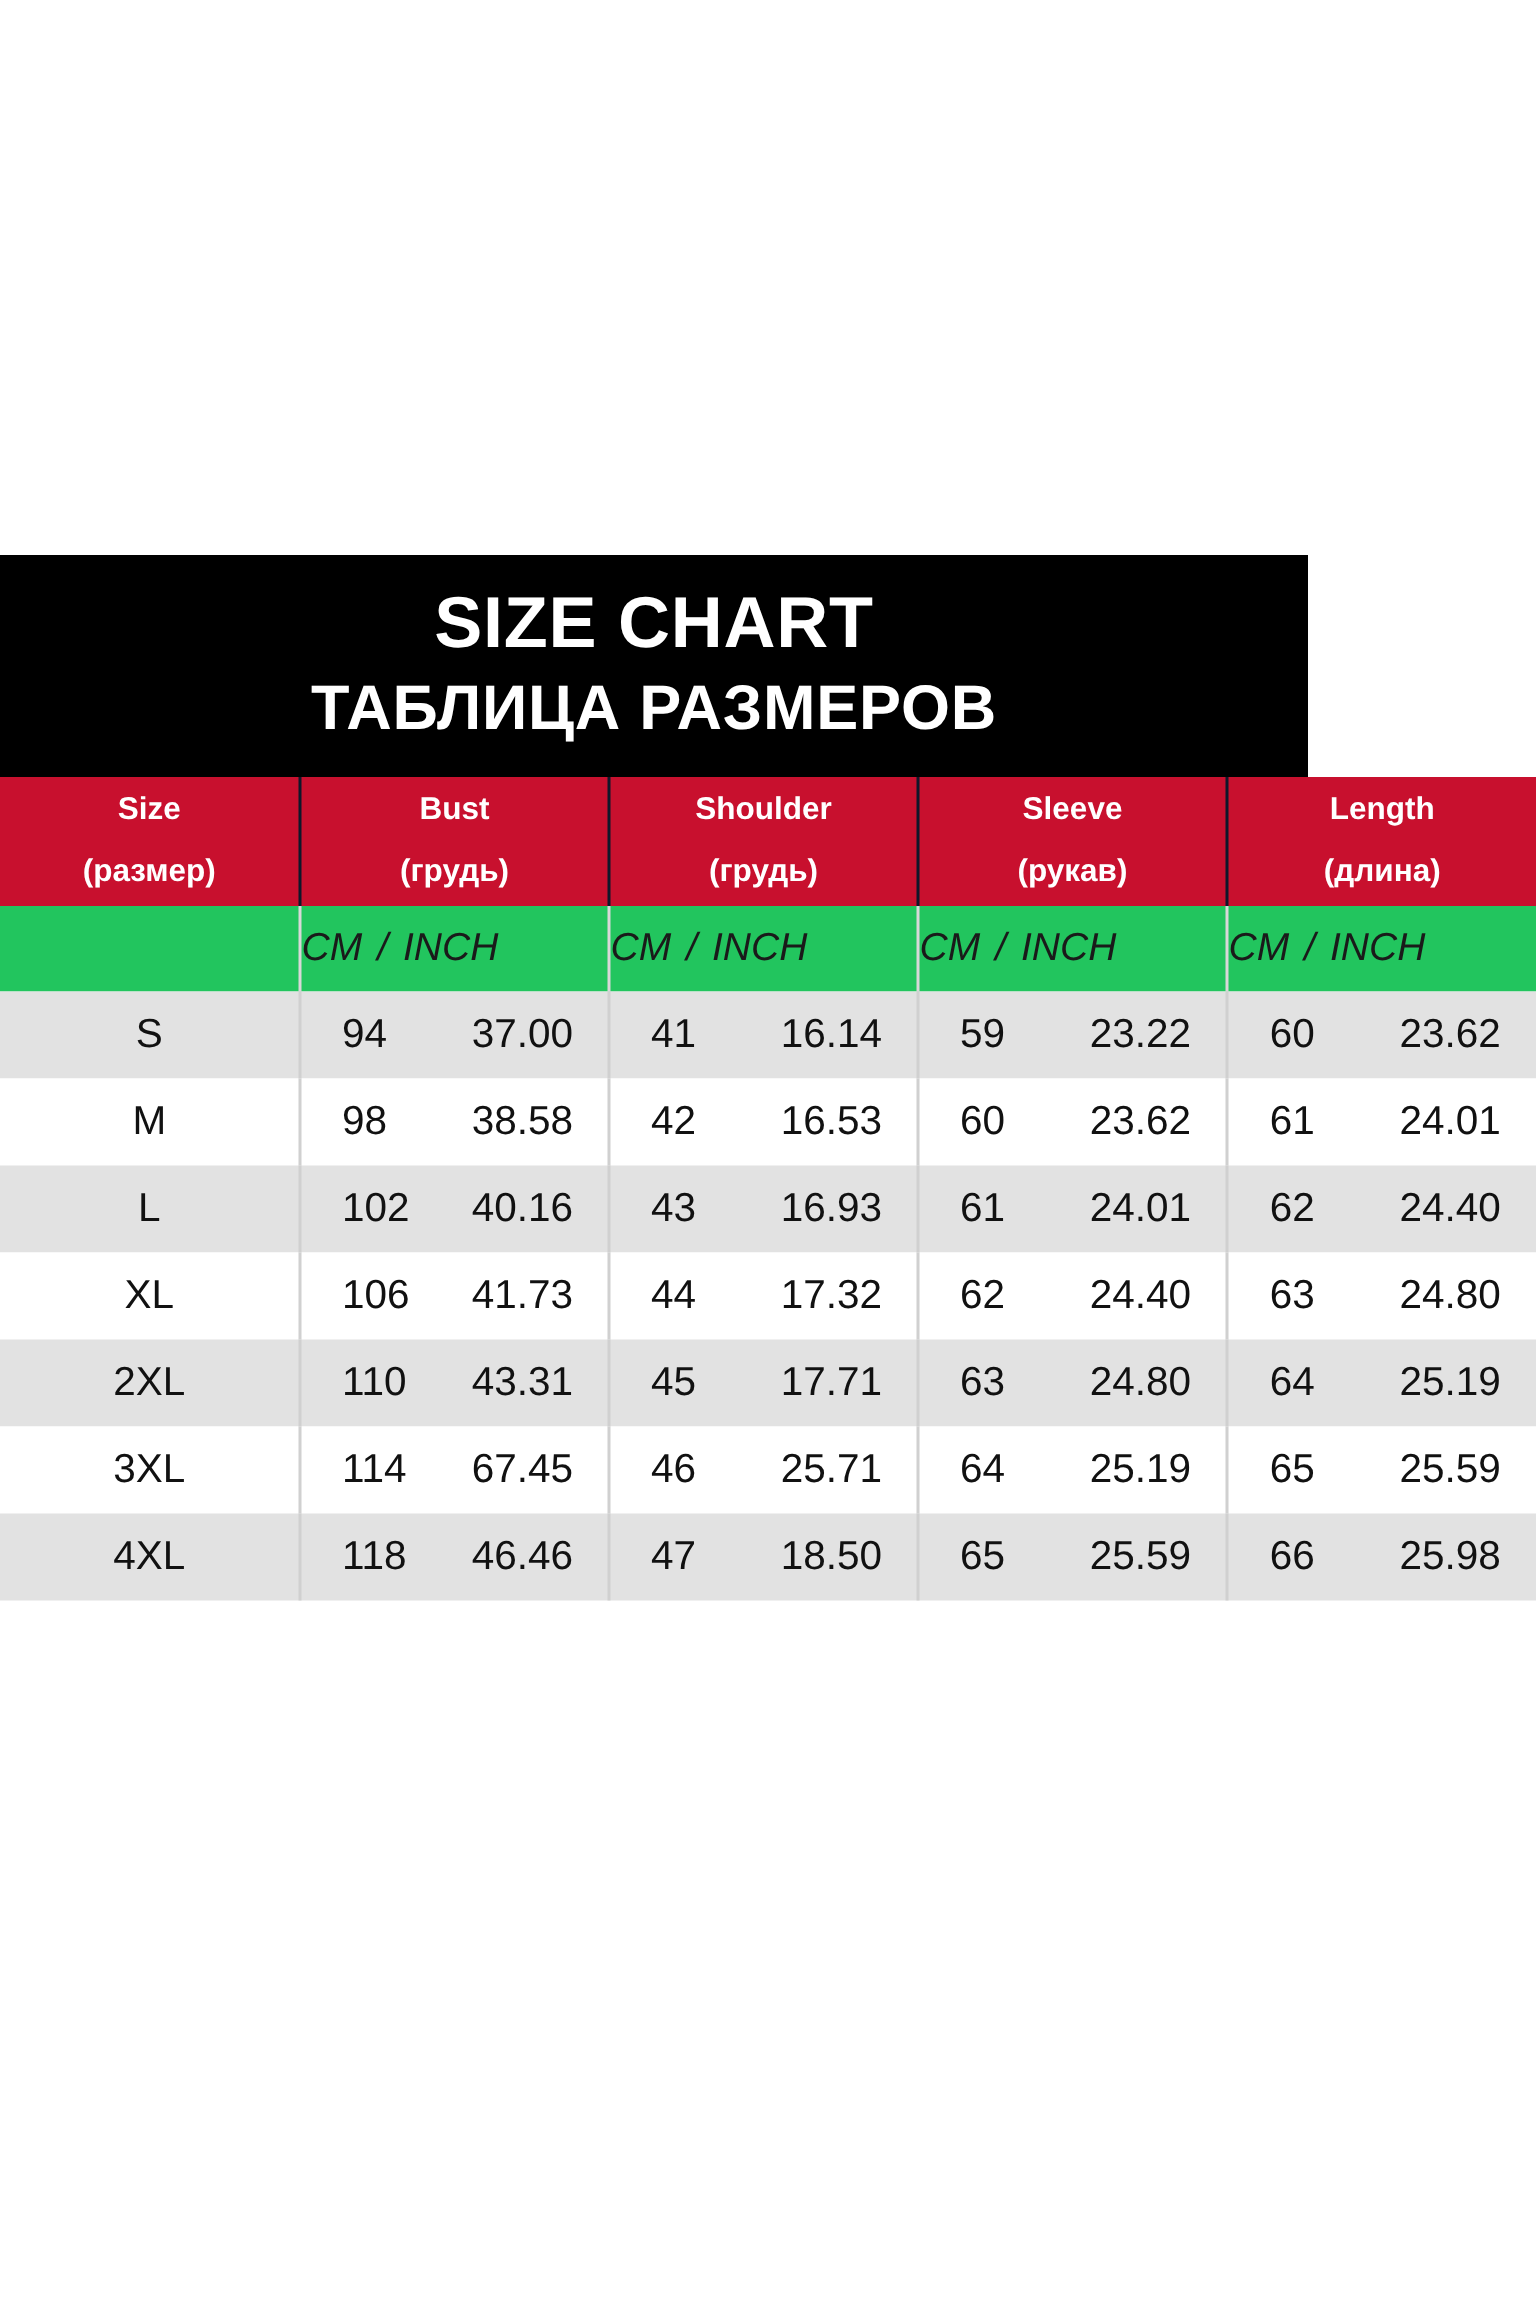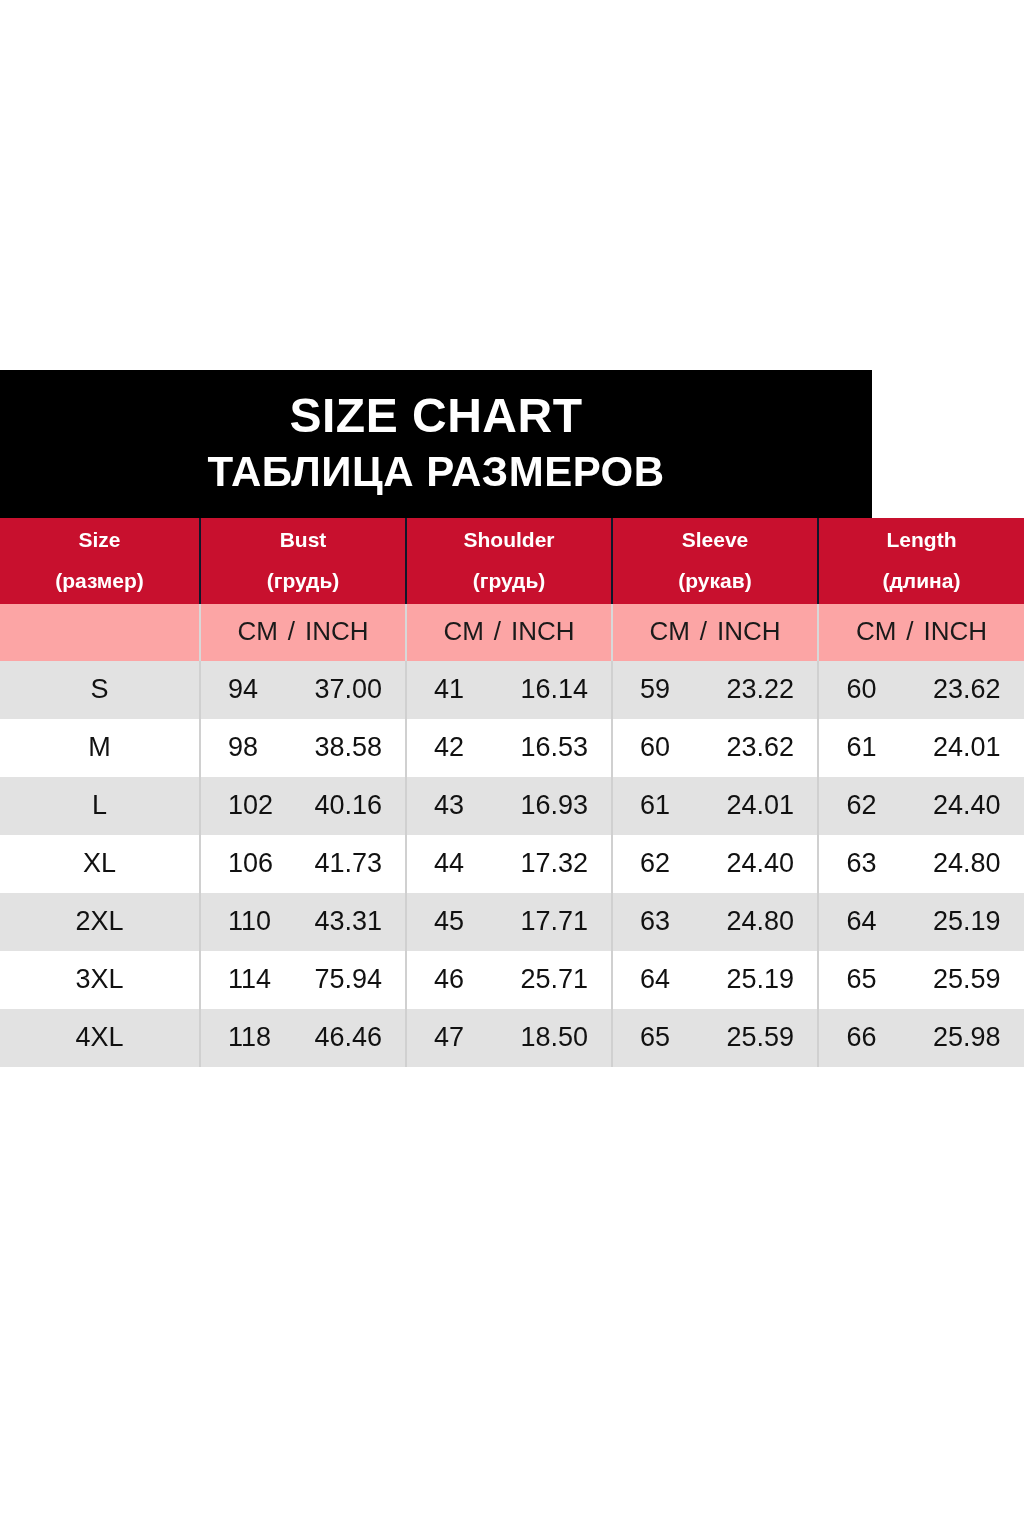--- a/index.html
+++ b/index.html
@@ -60,26 +60,27 @@
     font-weight: bold;
     line-height: 1.22;
     padding: 9px 4px 10px 4px;
     text-align: center;
     border-right: 2px solid #0f172a;
   }
   .hdr-row th:last-child { border-right: none; }
   .hdr-row th .ru { font-weight: bold; margin-top: 16px; }
 
   .unit-row td {
-    background: #fca5a5;
+    background: #22c55e;
     color: #1a1a1a;
     font-size: 26px;
     padding: 12px 0 14px 0;
-    text-align: center;
+    text-align: left;
     border-right: 2px solid #d8d8d8;
+    font-style: italic;
   }
   .unit-row td:last-child { border-right: none; }
   .unit-row td.size-col { border-right: 2px solid #d8d8d8; }
   .unit-row td .sep { padding: 0 10px; }
 
   tbody tr td {
     font-size: 27px;
     text-align: center;
     padding: 13px 0 14px 0;
     border-right: 2px solid #d0d0d0;
@@ -290,21 +291,21 @@
               <span class="cm">64</span>
               <span class="inch">25.19</span>
             </div>
           </td>
       </tr>
       <tr class="plain">
         <td class="size-col">3XL</td>
         <td>
             <div class="pair">
               <span class="cm">114</span>
-              <span class="inch">75.94</span>
+              <span class="inch">67.45</span>
             </div>
           </td>
         <td>
             <div class="pair">
               <span class="cm">46</span>
               <span class="inch">25.71</span>
             </div>
           </td>
         <td>
             <div class="pair">

